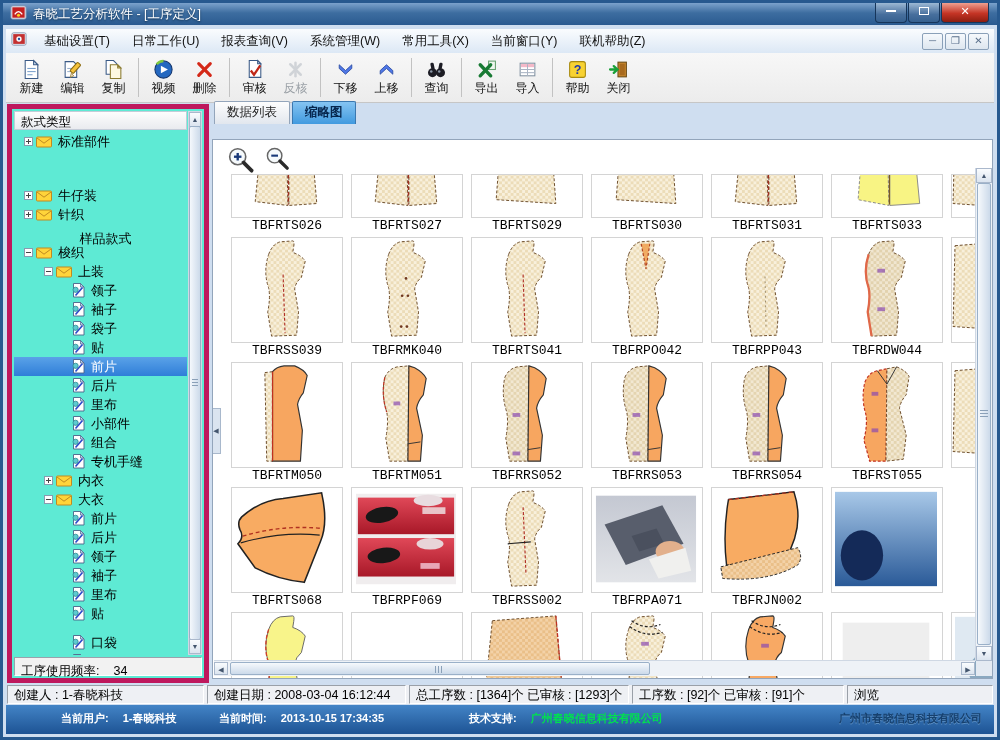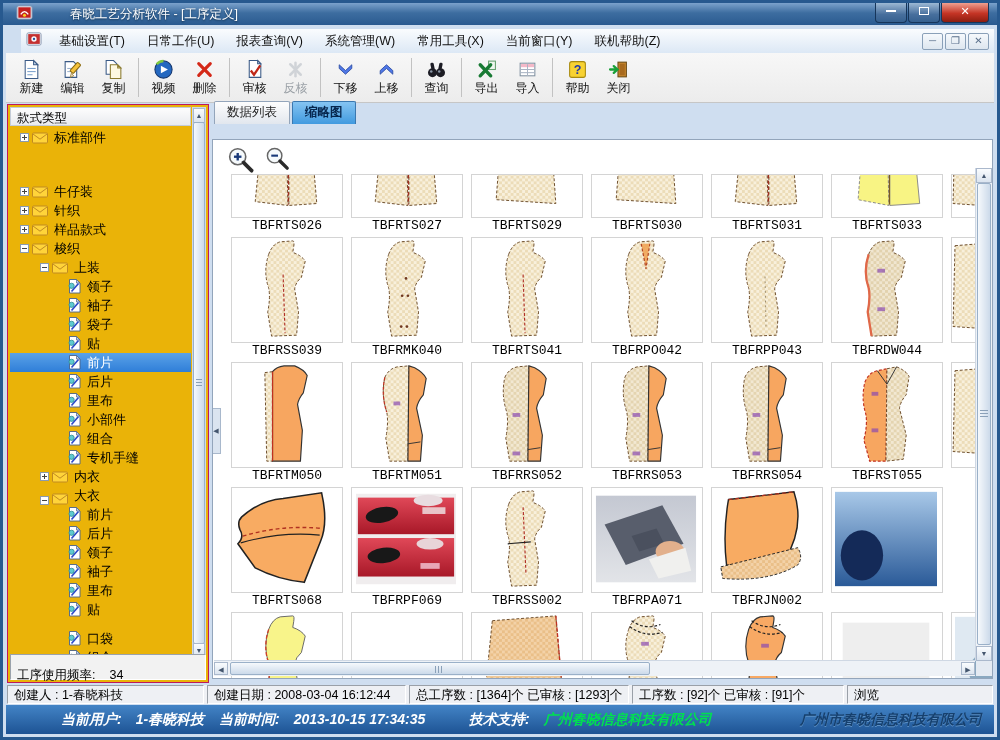--- a/index.html
+++ b/index.html
@@ -1,59 +1,59 @@
 <!DOCTYPE html>
 <html><head>
 <meta charset="utf-8">
 <style>
   html,body{margin:0;padding:0;}
   body{width:1000px;height:740px;position:relative;overflow:hidden;
        font-family:"Liberation Sans",sans-serif;background:#cfdef0;}
   .frame{position:absolute;inset:0;border:3px solid #27598f;box-sizing:border-box;background:#cfdef0;}
   
   .titlebar{position:absolute;top:0;left:0;right:0;height:22px;
-     background:linear-gradient(#7ba2cc,#3d6da0 45%,#2a5a90);display:flex;align-items:center;padding-left:13px;gap:31px;}
+     background:linear-gradient(#7ba2cc,#3d6da0 45%,#2a5a90);display:flex;align-items:center;padding-left:7px;}
   .title-text{color:#fff;font-size:12.5px;margin-left:6px;text-shadow:0 1px 2px #10304f;}
   .win-controls{position:absolute;right:8px;top:0;display:flex;gap:1px;}
   .wbtn{width:30px;height:19px;border:1px solid #16355a;border-top:none;border-radius:0 0 4px 4px;
      background:linear-gradient(#9cb8d4,#476f9d 60%,#35608f);color:#fff;font-size:11px;line-height:17px;text-align:center;}
   .wbtn.close{width:46px;background:linear-gradient(#f0a090,#c43425 55%,#8c1d10);}
   .glyph-min{display:inline-block;width:10px;border-bottom:2px solid #fff;margin-bottom:3px;}
   .glyph-max{display:inline-block;width:8px;height:6px;border:1.5px solid #fff;margin-top:4px;}
   
-  .menubar{position:absolute;top:26px;left:18px;right:3px;height:24px;
+  .menubar{position:absolute;top:26px;left:3px;right:3px;height:24px;
      background:linear-gradient(#fafcfe,#dce8f5);border-bottom:1px solid #b4c2d4;display:flex;align-items:center;padding-left:5px;}
   .menu-item{padding:3px 11px;font-size:12.5px;color:#111;}
   .mdi-controls{margin-left:auto;display:flex;gap:2px;padding-right:5px;}
   .mdibtn{width:19px;height:15px;border:1px solid #8aa0b8;border-radius:2px;
      background:linear-gradient(#f6f9fc,#dde6ef);color:#5a708c;font-size:10px;line-height:13px;text-align:center;}
   
   .toolbar{position:absolute;top:50px;left:3px;right:3px;height:49px;background:linear-gradient(#f7f7f7,#ececec);
      border-bottom:1px solid #c6c6c6;display:flex;align-items:stretch;padding-left:5px;}
   .tbtn{width:41px;display:flex;flex-direction:column;align-items:center;justify-content:center;gap:0px;font-size:12px;color:#111;}
   .tbtn .ticon{width:21px;height:21px;}
   .tbtn.disabled{color:#9aa0a6;}
   .tsep{width:1px;background:#c2c2c2;margin:5px 4px;}
   
-  .sidebar{position:absolute;left:4px;top:101px;width:202px;bottom:54px;background:#eab308;border:1px solid #be185d;box-sizing:border-box;}
+  .sidebar{position:absolute;left:4px;top:101px;width:202px;bottom:54px;background:#5eead4;border:5px solid #be185d;box-sizing:border-box;}
   .side-header{position:absolute;top:2px;left:2px;right:17px;height:19px;border:1px solid #c4ccd8;
      background:linear-gradient(#fdfdfd,#e9ebef);font-size:12.5px;padding:2px 6px;box-sizing:border-box;}
   .tree{position:absolute;top:23px;left:2px;right:17px;bottom:23px;overflow:hidden;font-size:13px;}
   .tree-row{height:19px;display:flex;align-items:center;white-space:nowrap;gap:3px;}
   .tree-row .row-label{padding:0 3px;}
   .tree-row.selected{background:linear-gradient(#5aa2e8,#2f7ed8);color:#fff;}
   .tree-scroll{position:absolute;top:2px;right:2px;width:14px;bottom:23px;background:#eef2f7;border:1px solid #cfd8e4;box-sizing:border-box;}
   .sarrow{height:13px;text-align:center;font-size:7px;color:#44566e;line-height:13px;background:linear-gradient(#fafcfe,#dbe4ef);border:1px solid #aab8cc;}
   .sarrow.bot{position:absolute;bottom:0;left:0;right:0;}
   .tree-thumb{position:absolute;top:14px;left:0;right:0;bottom:14px;background:linear-gradient(90deg,#f4f8fc,#ccdaea);
      border:1px solid #9ab0c8;border-radius:2px;}
   .grip{position:absolute;top:50%;left:2px;right:2px;height:7px;margin-top:-4px;
      background:repeating-linear-gradient(#8aa0b8 0 1px,transparent 1px 3px);}
   .side-footer{position:absolute;left:2px;right:2px;bottom:2px;height:19px;border:1px solid;border-color:#9aa2ac #fff #fff #9aa2ac;
-     background:#f2f2f2;font-size:12.5px;padding:12px 6px;box-sizing:border-box;}
+     background:#f2f2f2;font-size:12.5px;padding:5px 6px;box-sizing:border-box;}
   .side-footer b{font-weight:normal;margin-left:14px;}
   
   .main{position:absolute;left:209px;top:101px;right:4px;bottom:54px;}
   .tabsbar{height:20px;display:flex;gap:2px;padding-left:2px;align-items:flex-end;}
   .tab{padding:2px 12px 3px;font-size:12.5px;border:1px solid #93a5bb;border-bottom:none;border-radius:2px 2px 0 0;
      background:linear-gradient(#fdfdfd,#e2e7ee);color:#222;}
   .tab.active{background:linear-gradient(#85c4f2,#419adf);color:#06264e;font-weight:bold;border-color:#3a78b0;}
   .canvas{position:absolute;top:20px;left:0;right:0;bottom:4px;background:#fff;border:1px solid #93a5bb;overflow:hidden;margin-top:15px;}
   .zoombtn{position:absolute;top:6px;width:30px;height:30px;z-index:5;}
   .zoom-in{left:14px;} .zoom-out{left:52px;}
@@ -76,21 +76,21 @@
      border:1px solid #9ab0c8;border-radius:2px;box-sizing:border-box;}
   .hgrip{position:absolute;left:50%;top:3px;width:9px;height:7px;margin-left:-5px;
      background:repeating-linear-gradient(90deg,#8aa0b8 0 1px,transparent 1px 3px);}
   .corner{position:absolute;right:0;bottom:2px;width:16px;height:15px;background:#e4eaf2;}
   .collapse{position:absolute;left:-2px;top:268px;width:8px;height:44px;background:#dae4f0;border:1px solid #a8b8cc;
      font-size:7px;color:#44566e;display:flex;align-items:center;justify-content:center;z-index:6;}
   
   .statusbar{position:absolute;left:4px;right:4px;bottom:33px;height:19px;background:#eef0f4;display:flex;gap:3px;font-size:12.5px;}
   .sfield{border:1px solid;border-color:#9aa0a8 #fff #fff #9aa0a8;padding:1px 6px;white-space:nowrap;overflow:hidden;box-sizing:border-box;background:#eef0f4;}
   .bottombar{position:absolute;left:3px;right:3px;bottom:3px;height:29px;background:linear-gradient(#4384c6,#1d5394);
-     color:#fff;font-size:14px;font-weight:bold;font-style:italic;}
+     color:#fff;font-size:11px;font-weight:bold;}
   .bb{position:absolute;top:6px;white-space:nowrap;}
   .bb-user{left:55px;} .bb-time{left:213px;} .bb-support{left:463px;}
   .bb-company{right:12px;color:#16406e;text-shadow:0 1px 0 #5d90c4;}
   .bb .lbl{margin-right:14px;}
   .bb-support .val{color:#00e050;}
 </style>
 </head>
 <body>
 
 <div class="frame">
@@ -307,21 +307,21 @@
             <rect x="0.5" y="0.5" width="8" height="8" fill="#fff" stroke="#8a9ab0"></rect>
             <line x1="2" y1="4.5" x2="7" y2="4.5" stroke="#444"></line>
             <line x1="4.5" y1="2" x2="4.5" y2="7" stroke="#444"></line>
           </svg>
           <svg viewBox="0 0 16 12" width="16" height="12">
             <rect x="0.5" y="1" width="15" height="10" rx="1" fill="#ffd43a" stroke="#c08a20"></rect>
             <path d="M1,2 L8,7.2 L15,2" fill="none" stroke="#c08a20"></path>
           </svg>
           <span class="row-label">针织</span>
         </div>
-        <div class="tree-row" style="padding-left: 10px;">
+        <div class="tree-row" style="padding-left: 10px; flex-direction: column;">
           <svg viewBox="0 0 9 9" width="9" height="9">
             <rect x="0.5" y="0.5" width="8" height="8" fill="#fff" stroke="#8a9ab0"></rect>
             <line x1="2" y1="4.5" x2="7" y2="4.5" stroke="#444"></line>
             <line x1="4.5" y1="2" x2="4.5" y2="7" stroke="#444"></line>
           </svg>
           <svg viewBox="0 0 16 12" width="16" height="12">
             <rect x="0.5" y="1" width="15" height="10" rx="1" fill="#ffd43a" stroke="#c08a20"></rect>
             <path d="M1,2 L8,7.2 L15,2" fill="none" stroke="#c08a20"></path>
           </svg>
           <span class="row-label">样品款式</span>
@@ -443,21 +443,21 @@
             <rect x="0.5" y="0.5" width="8" height="8" fill="#fff" stroke="#8a9ab0"></rect>
             <line x1="2" y1="4.5" x2="7" y2="4.5" stroke="#444"></line>
             <line x1="4.5" y1="2" x2="4.5" y2="7" stroke="#444"></line>
           </svg>
           <svg viewBox="0 0 16 12" width="16" height="12">
             <rect x="0.5" y="1" width="15" height="10" rx="1" fill="#ffd43a" stroke="#c08a20"></rect>
             <path d="M1,2 L8,7.2 L15,2" fill="none" stroke="#c08a20"></path>
           </svg>
           <span class="row-label">内衣</span>
         </div>
-        <div class="tree-row" style="padding-left: 30px; align-items: flex-end;">
+        <div class="tree-row" style="padding-left: 30px;">
           <svg viewBox="0 0 9 9" width="9" height="9">
             <rect x="0.5" y="0.5" width="8" height="8" fill="#fff" stroke="#8a9ab0"></rect>
             <line x1="2" y1="4.5" x2="7" y2="4.5" stroke="#444"></line>
           </svg>
           <svg viewBox="0 0 16 12" width="16" height="12">
             <rect x="0.5" y="1" width="15" height="10" rx="1" fill="#ffd43a" stroke="#c08a20"></rect>
             <path d="M1,2 L8,7.2 L15,2" fill="none" stroke="#c08a20"></path>
           </svg>
           <span class="row-label">大衣</span>
         </div>

